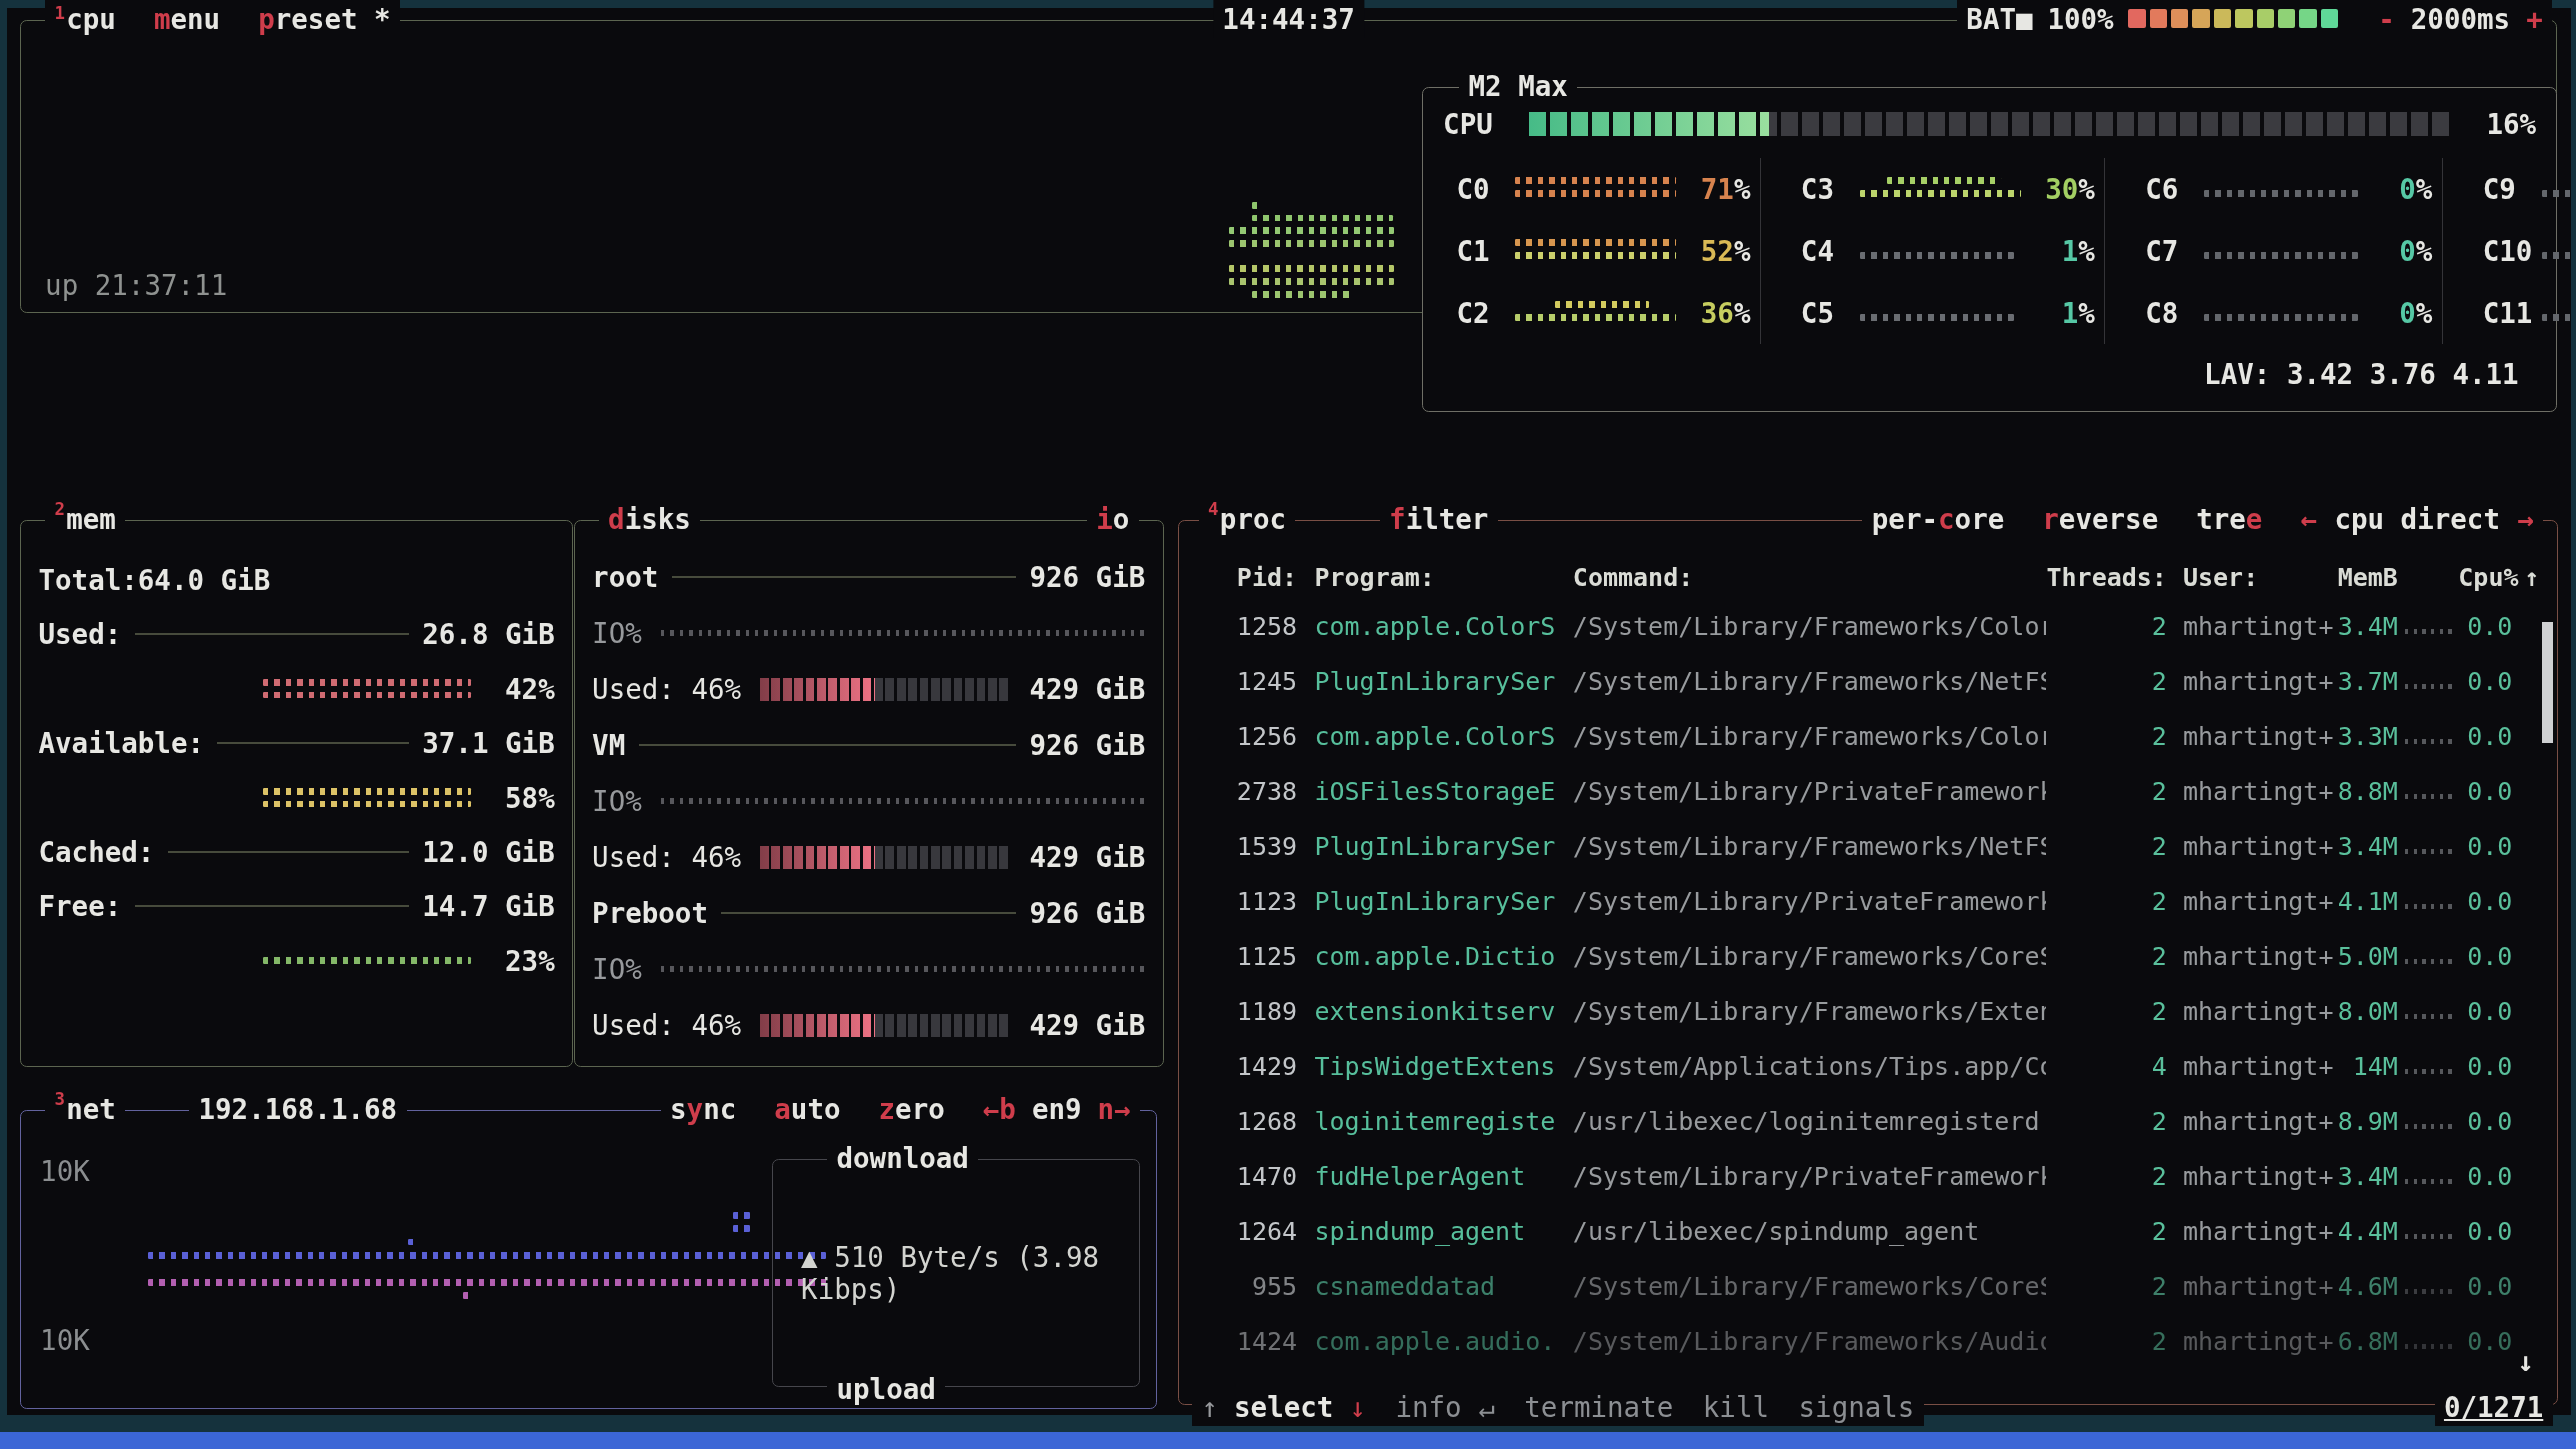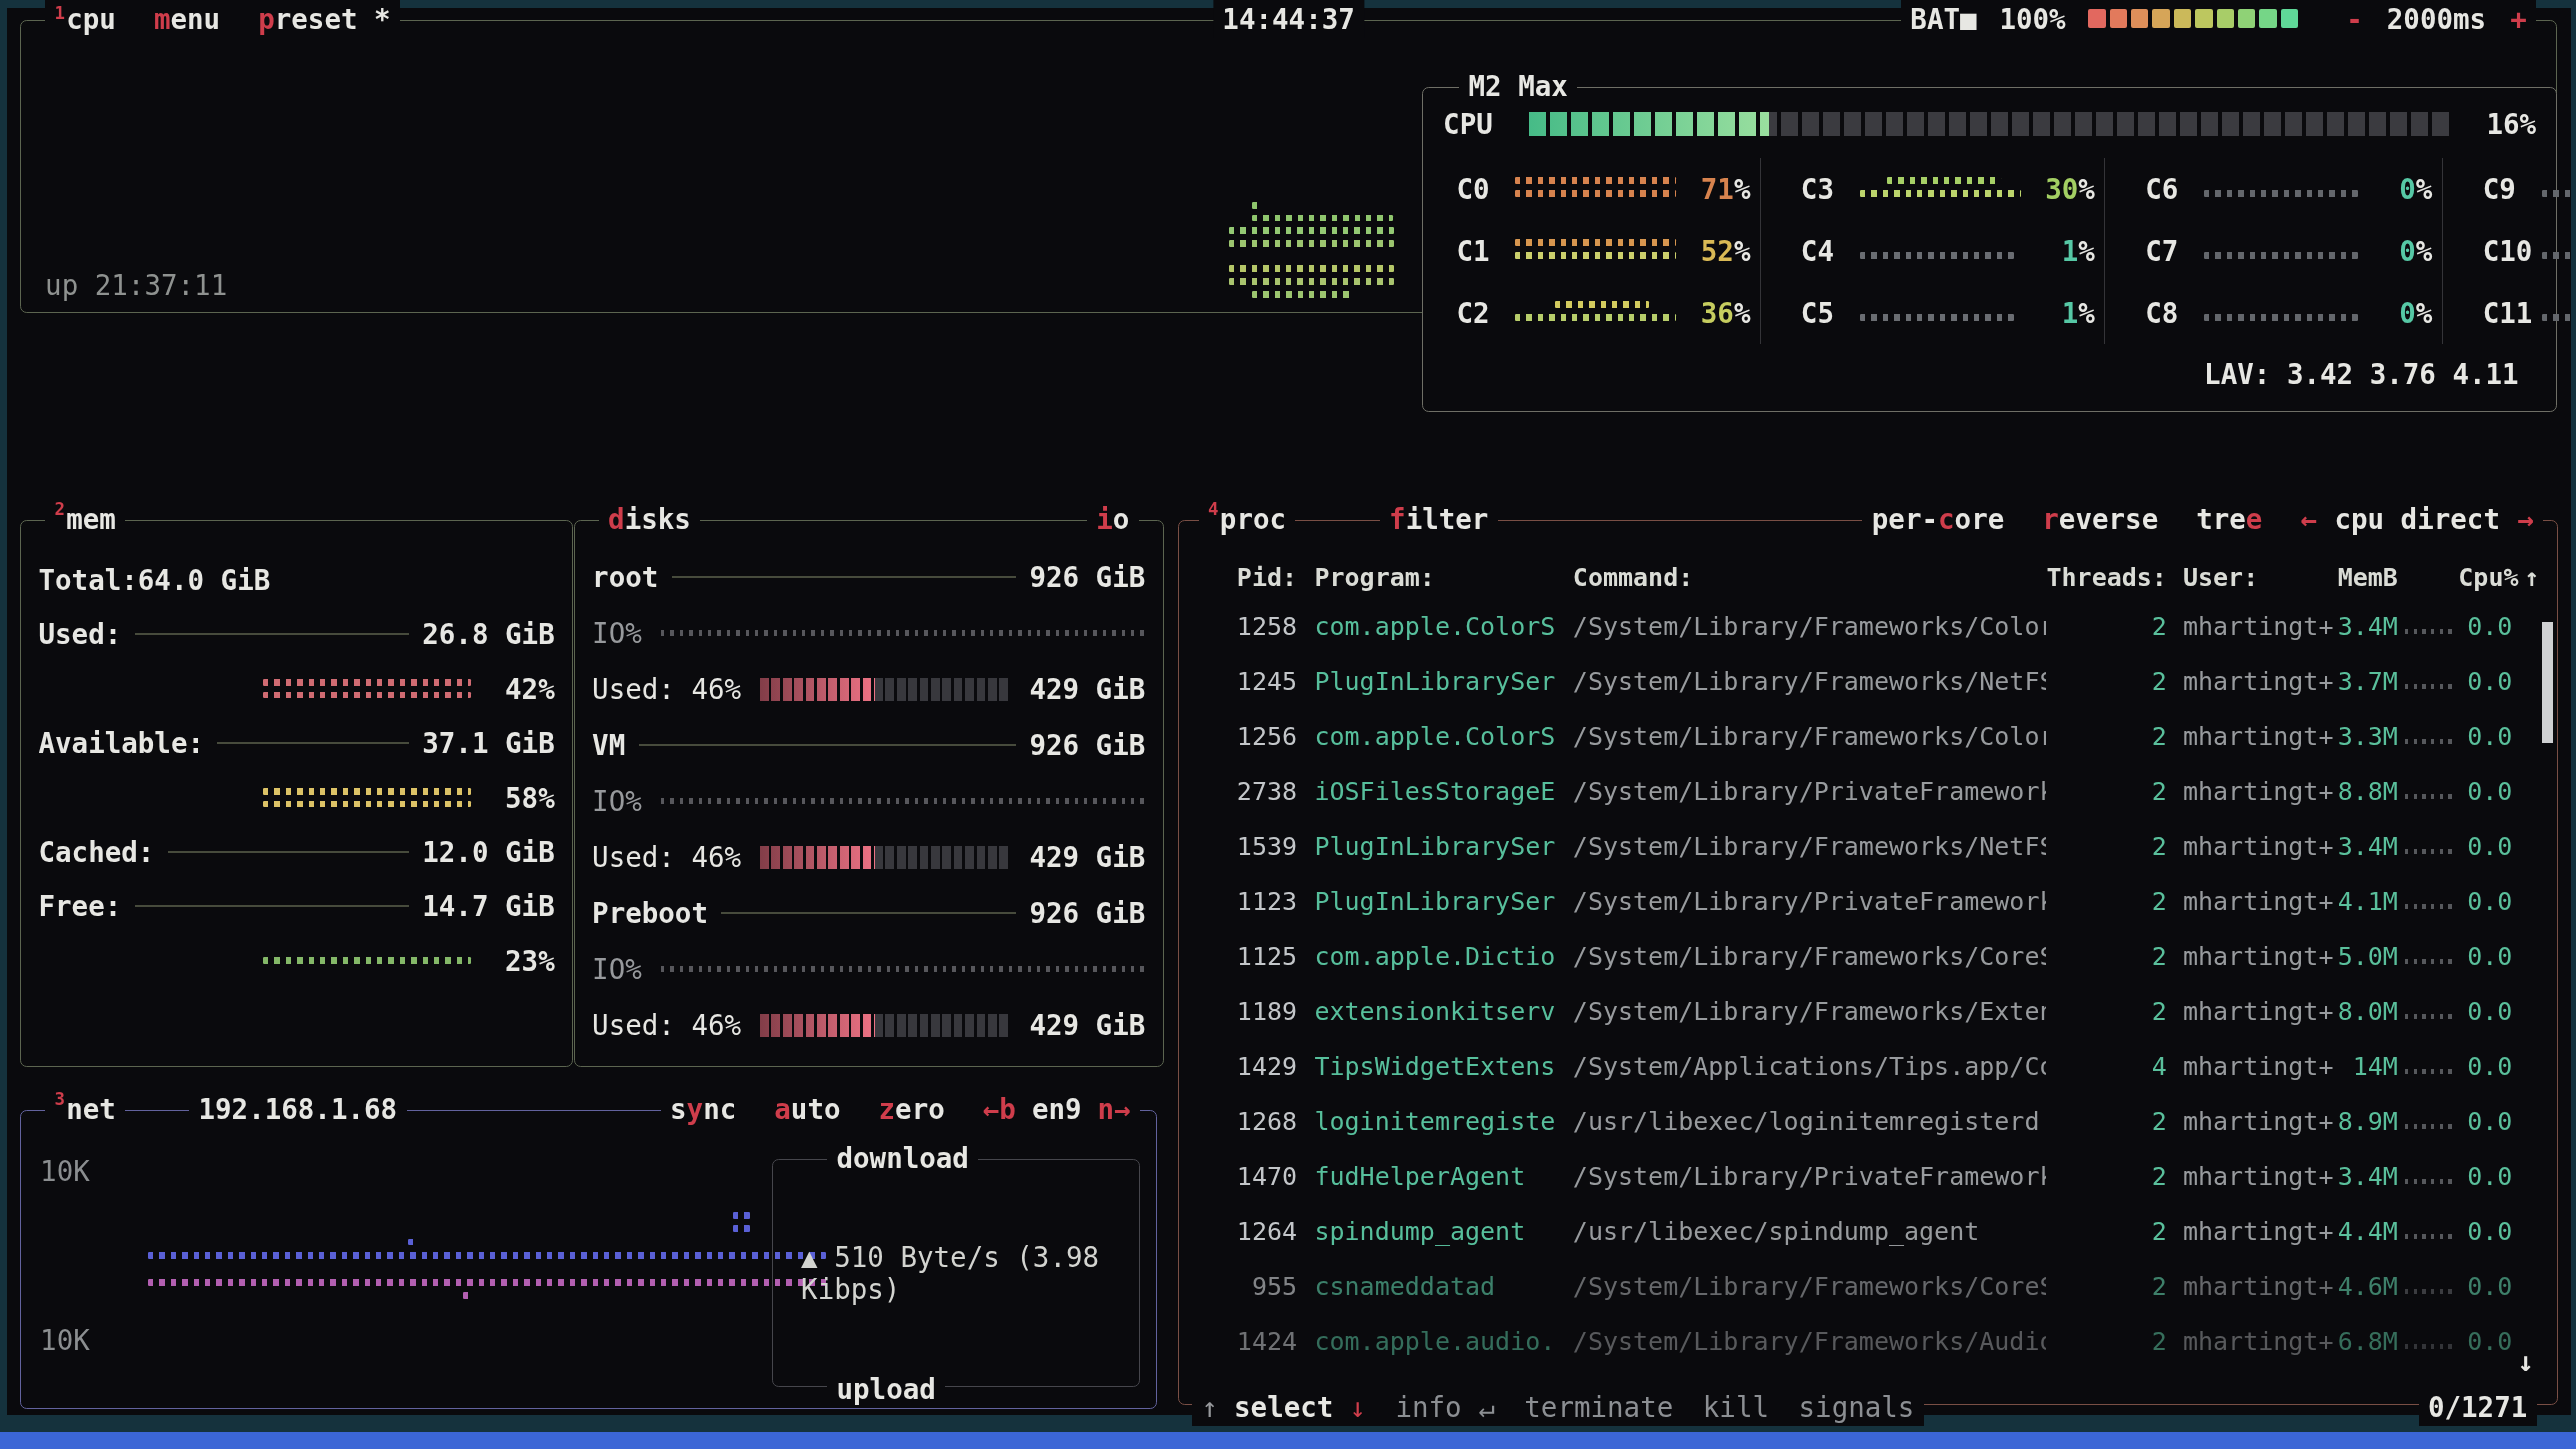--- a/index.html
+++ b/index.html
@@ -108,21 +108,21 @@
 
   <div class="box b-olive" style="left:13.4px;top:12px;width:2537px;height:293px;">
     <div class="ontop" style="left:24px;">
       <span class="mr56"><span class="sup">1</span><span class="wt">cpu</span></span>
       <span class="mr56"><span class="hk">m</span><span class="wt">enu</span></span>
       <span><span class="hk">p</span><span class="wt">reset *</span></span>
     </div>
     <div class="ontop" style="left:50%;transform:translateX(-50%);">
       <span class="wt">14:44:37</span>
     </div>
-    <div class="ontop" style="right:20px;gap:8px;">
+    <div class="ontop" style="right:4px;">
       <span class="wt">BAT■</span>
       <span class="wt" style="margin-left:14.8px;">100%</span>
       <span style="margin-left:10.7px;display:flex;">
 
       <span class="batblk" style="background: rgb(226, 104, 95);"></span>
           <span class="batblk" style="background: rgb(226, 122, 92);"></span>
           <span class="batblk" style="background: rgb(222, 143, 90);"></span>
           <span class="batblk" style="background: rgb(214, 165, 88);"></span>
           <span class="batblk" style="background: rgb(203, 185, 90);"></span>
           <span class="batblk" style="background: rgb(189, 199, 95);"></span>
@@ -640,21 +640,21 @@
 
     <div class="onbot" style="left:13.4px;">
       <span class="gy fitem" style="margin-right:16px;">↑</span>
       <span class="wt fitem" style="margin-right:16px;">select</span>
       <span class="hk fitem">↓</span>
       <span class="dim fitem">info ↵</span>
       <span class="dim fitem">terminate</span>
       <span class="dim fitem">kill</span>
       <span class="dim">signals</span>
     </div>
-    <div class="onbot" style="right:20px;">
+    <div class="onbot" style="right:4px;text-decoration:underline;">
       <span class="wt">0/1271</span>
     </div>
   </div>
 
 </div>
 
 <div class="bluebar"></div>
 
 
 </body></html>

